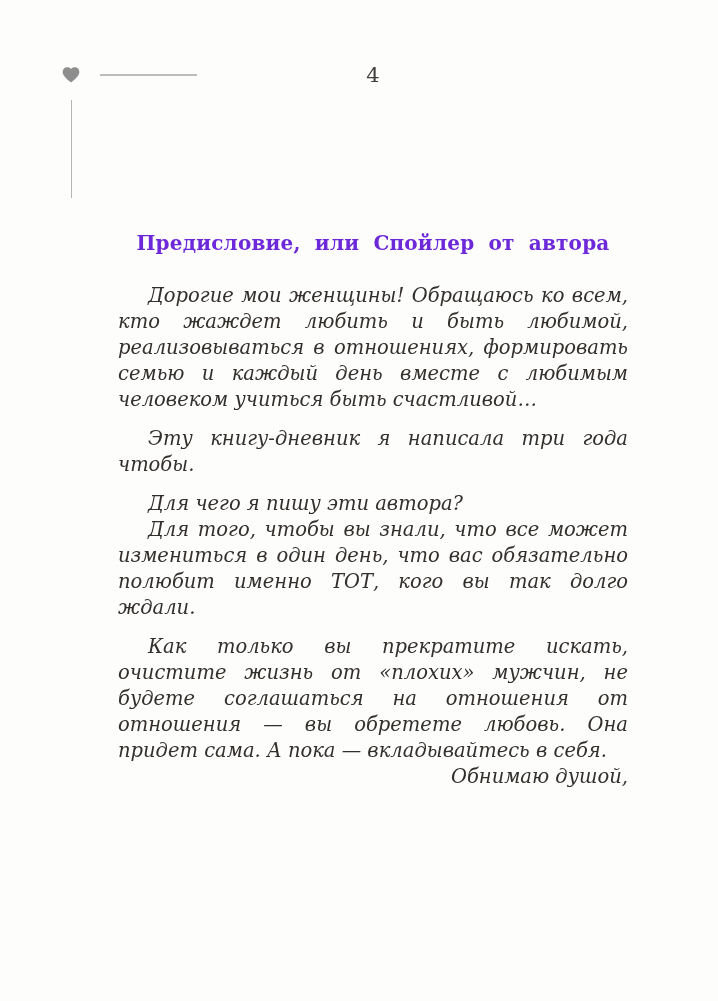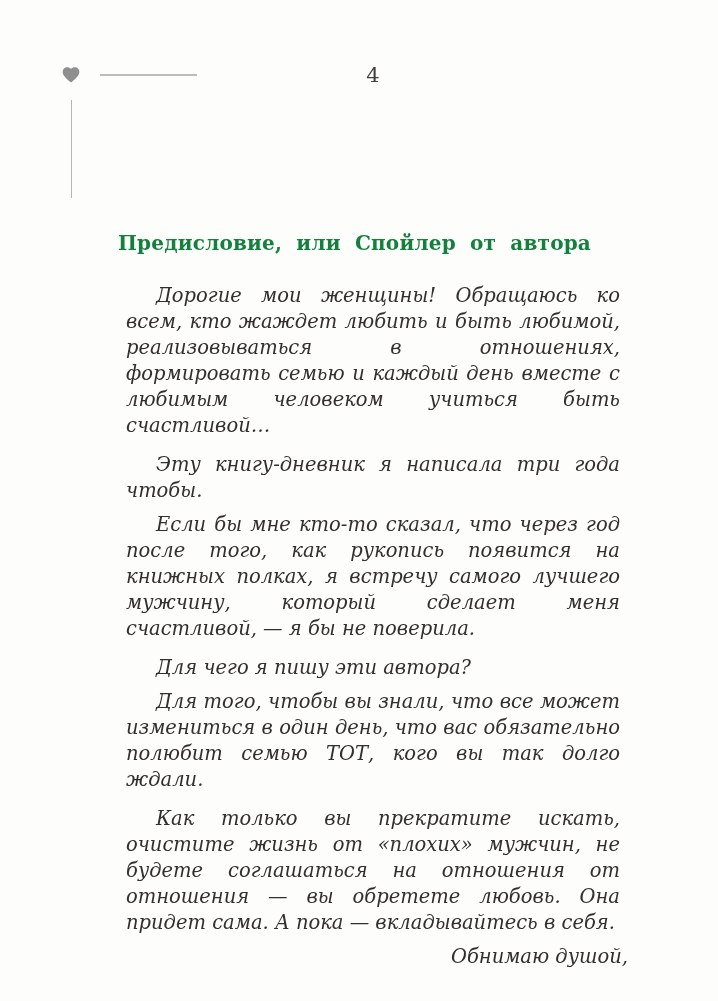--- a/index.html
+++ b/index.html
@@ -55,28 +55,29 @@
     left: 118px;
     top: 230px;
     width: 510px;
   }
   .chapter-heading {
     margin: 0 0 27px 0;
     font-size: 20px;
     line-height: 26px;
     font-weight: bold;
     font-style: normal;
+    text-align: center;
     word-spacing: 7px;
     letter-spacing: 0.2px;
-    color: #15803d;
+    color: #6d28d9;
   }
   .block { margin: 0; }
   .block + .block { margin-top: 13px; }
   .block p {
-    margin: 8px;
+    margin: 0;
     font-style: italic;
     font-size: 19.5px;
     line-height: 26px;
     text-align: justify;
     text-indent: 30px;
     hyphens: auto;
     -webkit-hyphens: auto;
   }
   .signature p {
     margin: 0;
@@ -104,26 +105,25 @@
 
   <main class="main">
     <h1 class="chapter-heading">Предисловие, или Спойлер от автора</h1>
 
     <section class="block">
       <p>Дорогие мои женщины! Обращаюсь ко всем, кто жаждет любить и быть любимой, реализовываться в отношениях, формировать семью и каждый день вместе с любимым человеком учиться быть счастливой…</p>
     </section>
 
     <section class="block">
       <p>Эту книгу-дневник я написала три года чтобы.</p>
-      <p>Если бы мне кто-то сказал, что через год после того, как рукопись появится на книжных полках, я встречу самого лучшего мужчину, который сделает меня счастливой, — я бы не поверила.</p>
     </section>
 
     <section class="block">
       <p>Для чего я пишу эти автора?</p>
-      <p>Для того, чтобы вы знали, что все может измениться в один день, что вас обязательно полюбит семью ТОТ, кого вы так долго ждали.</p>
+      <p>Для того, чтобы вы знали, что все может измениться в один день, что вас обязательно полюбит именно ТОТ, кого вы так долго ждали.</p>
     </section>
 
     <section class="block">
       <p>Как только вы прекратите искать, очистите жизнь от «плохих» мужчин, не будете соглашаться на отношения от отношения — вы обретете любовь. Она придет сама. А пока — вкладывайтесь в себя.</p>
     </section>
 
     <div class="signature">
       <p>Обнимаю душой,</p>
 
     </div>

